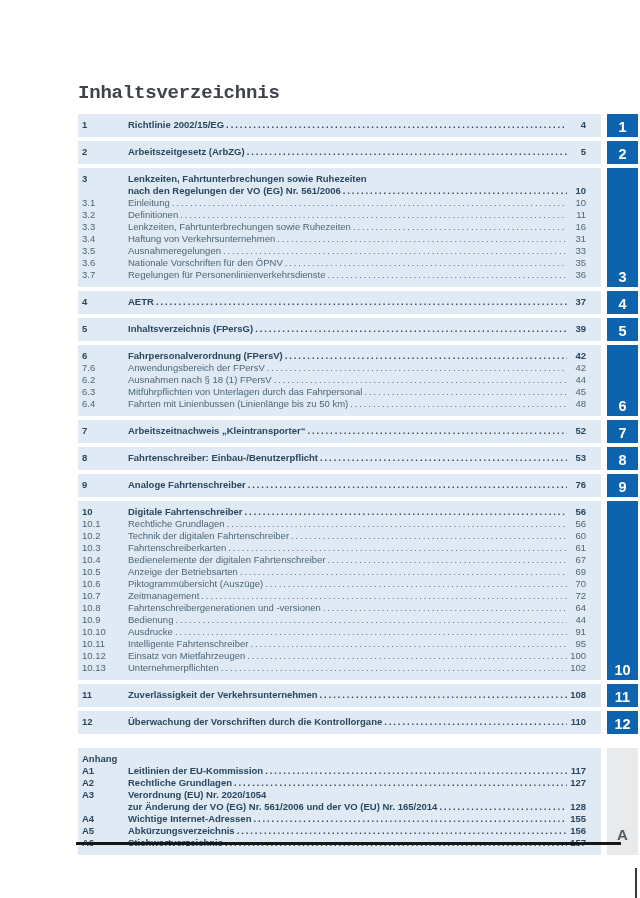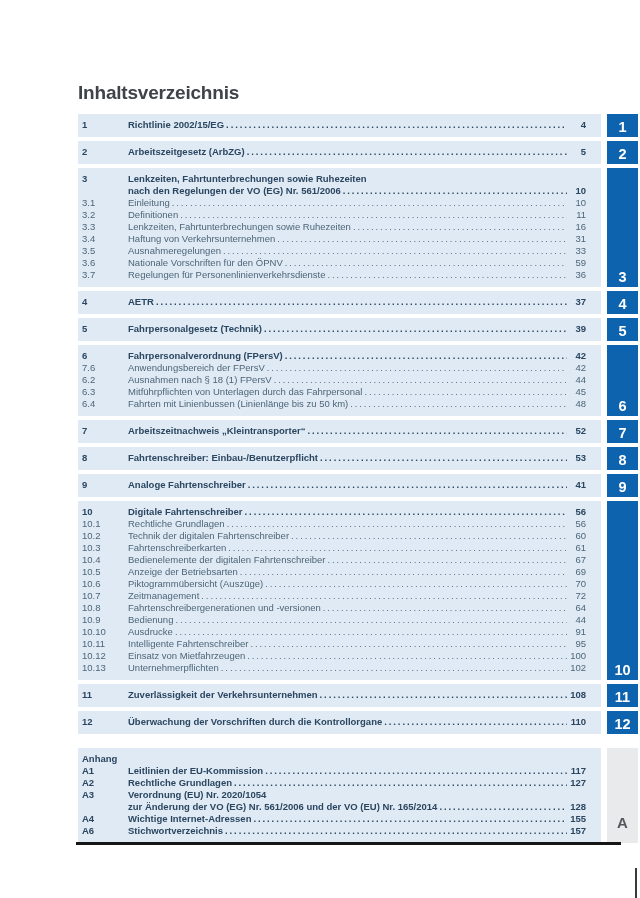--- a/index.html
+++ b/index.html
@@ -15,20 +15,21 @@
   html,body{margin:0;padding:0;}
   body{font-family:"Liberation Sans",sans-serif;background:#fff;}
   .page{position:relative;width:640px;height:898px;background:var(--page-bg);overflow:hidden;}
   .wrap{position:absolute;left:78px;top:82px;width:523px;}
   h1.title{
     margin:0 0 10px 0;
     font-size:19px;
     letter-spacing:-0.2px;
     color:var(--title-text);
     font-weight:bold;
+    font-family:Liberation Mono, monospace;
   }
   .band-row{position:relative;margin-bottom:4px;}
   .band-row.anhang{margin-top:14px;}
   .band{background:var(--band-bg);padding:5px 15px 6px 4px;}
   .rows{display:block;}
   .anhang-label{
     font-size:9.5px;line-height:12px;font-weight:bold;color:var(--chapter-text);
   }
   .toc-row{display:flex;font-size:9.5px;line-height:12px;color:var(--sub-text);}
   .toc-row.bold{font-weight:bold;color:var(--chapter-text);}
@@ -182,21 +183,21 @@
     </span>
   </div>
 
   <div class="toc-row">
     <span class="num">3.6</span>
     <span class="entry-body">
 
       <span class="line2">
         <span class="title2">Nationale Vorschriften für den ÖPNV</span>
         <span class="leader"></span>
-        <span class="pagenum">59</span>
+        <span class="pagenum">35</span>
       </span>
     </span>
   </div>
 
   <div class="toc-row">
     <span class="num">3.7</span>
     <span class="entry-body">
 
       <span class="line2">
         <span class="title2">Regelungen für Personenlinienverkehrsdienste</span>
@@ -236,21 +237,21 @@
 
   <section class="band-row">
     <div class="band">
 
       <div class="rows">
   <div class="toc-row bold">
     <span class="num">5</span>
     <span class="entry-body">
 
       <span class="line2">
-        <span class="title2">Fahrpersonalgesetz (Technik)</span>
+        <span class="title2">Inhaltsverzeichnis (FPersG)</span>
         <span class="leader"></span>
         <span class="pagenum">39</span>
       </span>
     </span>
   </div>
 </div>
     </div>
     <div class="tab">
       <span class="tab-label">5</span>
     </div>
@@ -374,21 +375,21 @@
     <div class="band">
 
       <div class="rows">
   <div class="toc-row bold">
     <span class="num">9</span>
     <span class="entry-body">
 
       <span class="line2">
         <span class="title2">Analoge Fahrtenschreiber</span>
         <span class="leader"></span>
-        <span class="pagenum">41</span>
+        <span class="pagenum">76</span>
       </span>
     </span>
   </div>
 </div>
     </div>
     <div class="tab">
       <span class="tab-label">9</span>
     </div>
   </section>
 
@@ -659,20 +660,31 @@
     <span class="entry-body">
 
       <span class="line2">
         <span class="title2">Wichtige Internet-Adressen</span>
         <span class="leader"></span>
         <span class="pagenum">155</span>
       </span>
     </span>
   </div>
 
+  <div class="toc-row bold">
+    <span class="num">A5</span>
+    <span class="entry-body">
+
+      <span class="line2">
+        <span class="title2">Abkürzungsverzeichnis</span>
+        <span class="leader"></span>
+        <span class="pagenum">156</span>
+      </span>
+    </span>
+  </div>
 
   <div class="toc-row bold">
     <span class="num">A6</span>
     <span class="entry-body">
 
       <span class="line2">
         <span class="title2">Stichwortverzeichnis</span>
         <span class="leader"></span>
         <span class="pagenum">157</span>
       </span>

